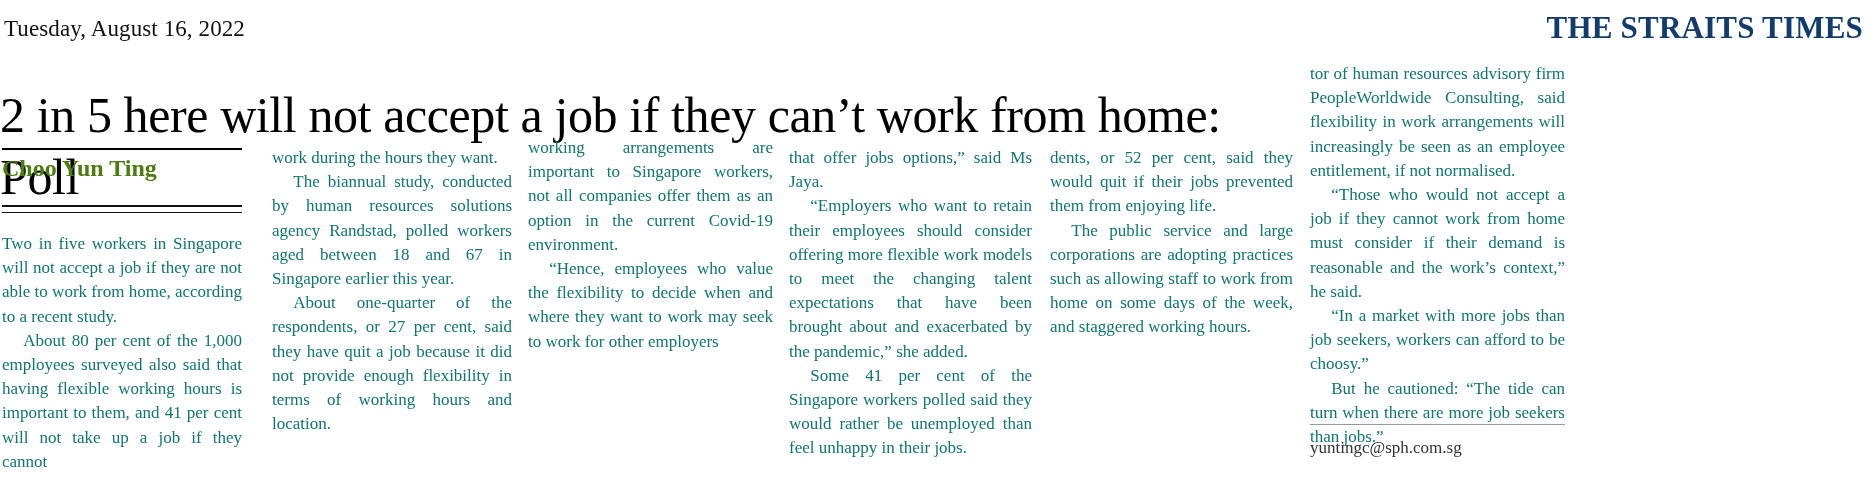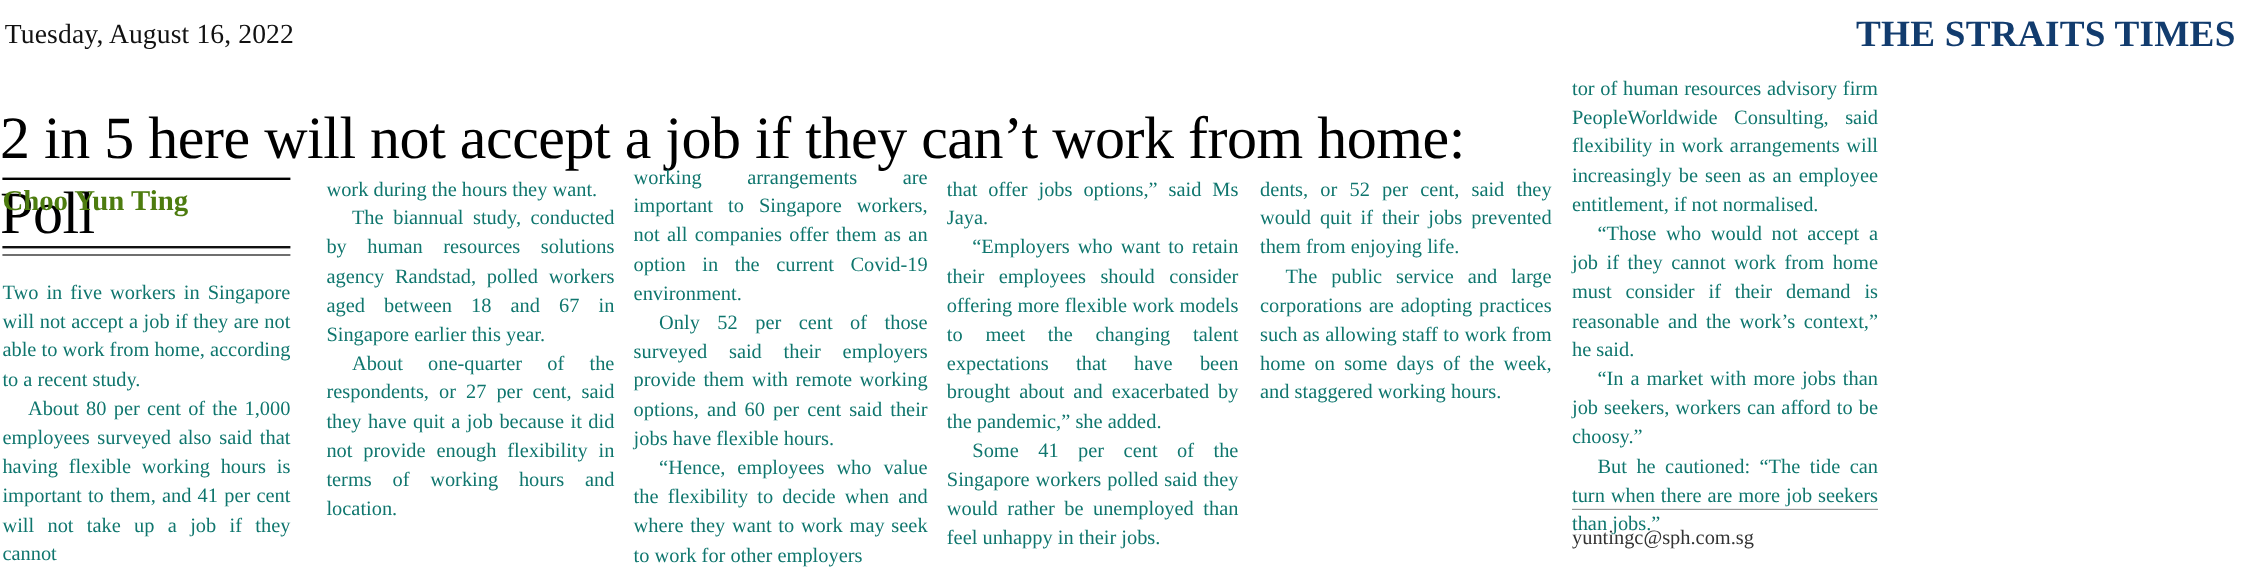--- a/index.html
+++ b/index.html
@@ -178,21 +178,20 @@
 
   <div class="col" id="col2">
     <p>work during the hours they want.</p>
     <p>The biannual study, conducted by human resources solutions agency Randstad, polled workers aged between 18 and 67 in Singapore earlier this year.</p>
     <p>About one-quarter of the respondents, or 27 per cent, said they have quit a job because it did not provide enough flexibility in terms of working hours and location.</p>
 
   </div>
 
   <div class="col" id="col3">
     <p>working arrangements are important to Singapore workers, not all companies offer them as an option in the current Covid-19 environment.</p>
-    <p>Only 52 per cent of those surveyed said their employers provide them with remote working options, and 60 per cent said their jobs have flexible hours.</p>
     <p>“Hence, employees who value the flexibility to decide when and where they want to work may seek to work for other employers</p>
   </div>
 
   <div class="col" id="col4">
     <p>that offer jobs options,” said Ms Jaya.</p>
     <p>“Employers who want to retain their employees should consider offering more flexible work models to meet the changing talent expectations that have been brought about and exacerbated by the pandemic,” she added.</p>
     <p>Some 41 per cent of the Singapore workers polled said they would rather be unemployed than feel unhappy in their jobs.</p>
 
   </div>
 

